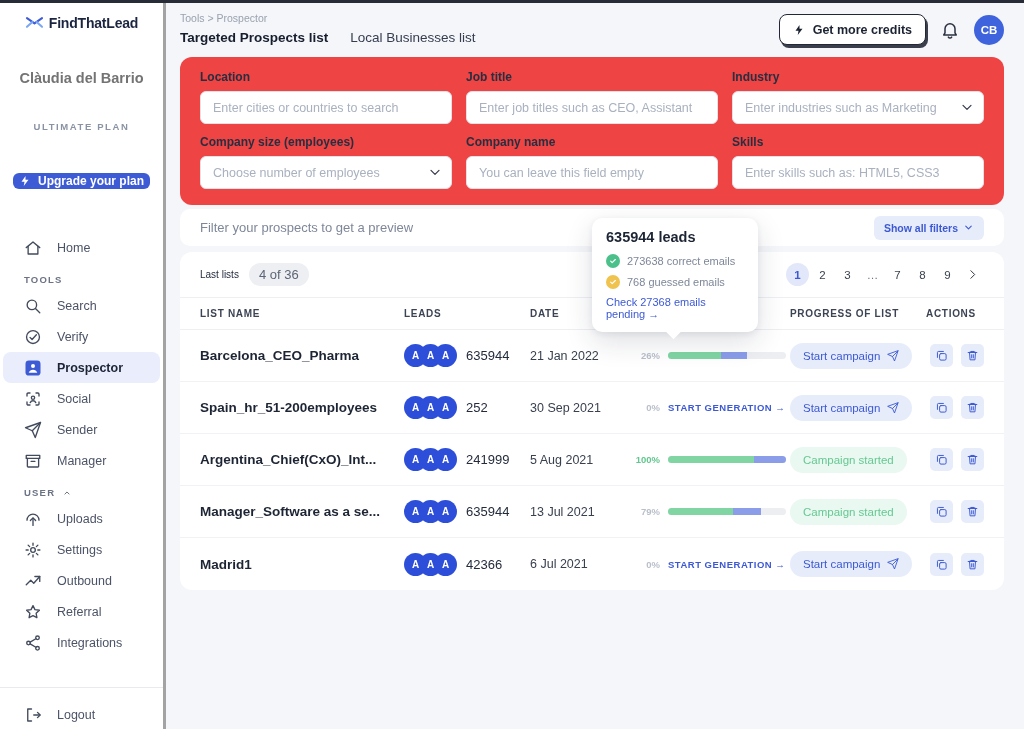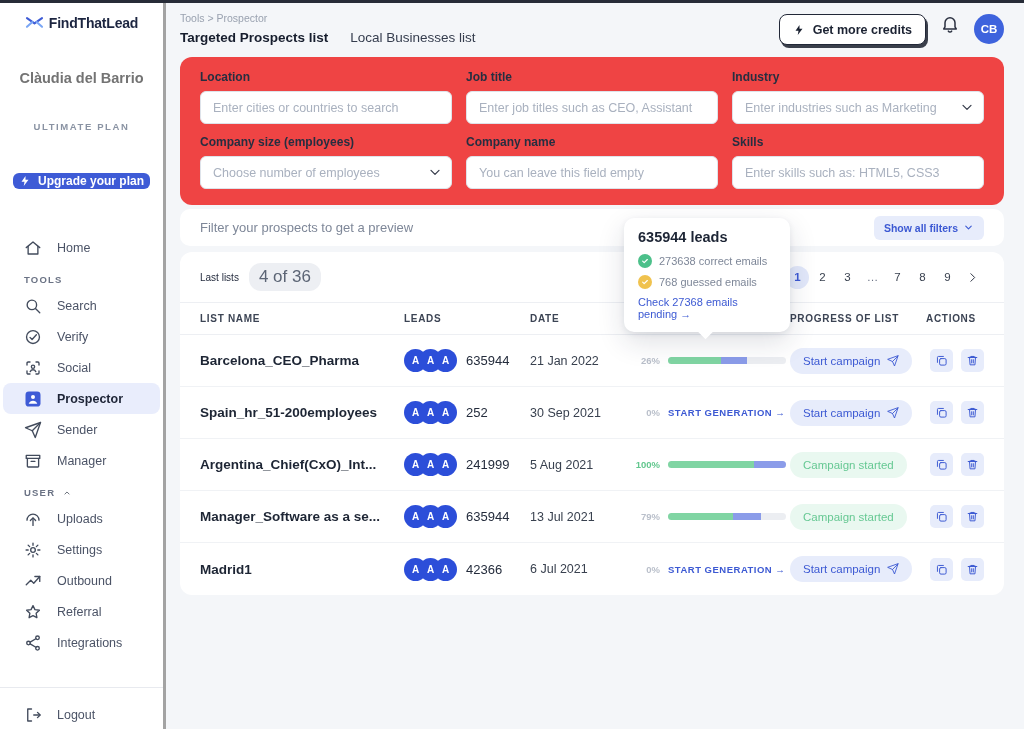--- a/index.html
+++ b/index.html
@@ -34,21 +34,21 @@
   .section-label svg { width:10px; height:10px; color:#39414f; }
   .sidebar-bottom { margin-top:auto; border-top:1px solid #e8eaef; padding:11px 0 18px; }
 
   
   .main { flex:1; display:flex; flex-direction:column; padding:0 20px 0 14px; position:relative; }
   .topbar { height:54px; display:flex; align-items:flex-start; justify-content:space-between; padding-top:9px; }
   .breadcrumb { font-size:10.5px; color:#9aa2b0; }
   .tabs { display:flex; gap:22px; margin-top:6px;text-align:right; }
   .tab { font-size:13.5px; color:#353d4e; cursor:pointer; }
   .tab.active { font-weight:bold; color:#161d2d; }
-  .topbar-right { display:flex; gap:14px; margin-top:2px; }
+  .topbar-right { display:flex; align-items:center; gap:14px; margin-top:2px; }
   .credits-btn { display:flex; align-items:center; gap:8px; background:#fff; border:1.6px solid #222838;
     border-radius:8px; height:31px; padding:0 13px; font-size:12.5px; font-weight:bold; color:#1b2232;
     font-family:inherit; box-shadow:2px 3px 0 rgba(25,30,45,0.85); cursor:pointer; }
   .credits-btn svg { width:12px; height:12px; }
   .bell { width:20px; height:20px; color:#2a3040; cursor:pointer; }
   .avatar { width:30px; height:30px; border-radius:50%; background:#3e63dd; color:#fff; font-size:11.5px;
     font-weight:bold; display:flex; align-items:center; justify-content:center; cursor:pointer; }
 
   
   .filters-card { background:#ef4444; border-radius:12px; padding:13px 20px 16px; }
@@ -68,21 +68,21 @@
   .show-filters-btn { display:flex; align-items:center; gap:5px; background:#e7ecfb; color:#3c59d3;
     font-size:10.5px; font-weight:bold; border:none; border-radius:6px; padding:6px 10px; cursor:pointer;
     font-family:inherit; }
   .show-filters-btn svg { width:11px; height:11px; }
 
   
   .table-card { background:#fff; border-radius:12px; margin-top:6px; }
   .table-head { display:flex; align-items:center; justify-content:space-between; padding:11px 20px; }
   .tl-left { display:flex; align-items:center; gap:10px; }
   .table-title { font-size:10px; color:#242c3e; }
-  .badge { background:#edeff3; border-radius:12px; padding:4px 10px; font-size:17px; color:#5c6575; }
+  .badge { background:#edeff3; border-radius:12px; padding:4px 10px; font-size:13px; color:#5c6575; }
   .pagination { display:flex; align-items:center; gap:2px; }
   .page { width:23px; height:23px; border-radius:50%; display:flex; align-items:center; justify-content:center;
     font-size:11.5px; color:#39414f; cursor:pointer; }
   .page.active { background:#e2e8fa; color:#3c59d3; font-weight:bold; }
   .page.ellipsis { cursor:default; color:#6a7284; }
   .page-next svg { width:13px; height:13px; color:#2a3040; }
   .thead-row, .trow { display:grid; grid-template-columns:204px 126px 102px 158px 1fr 58px; align-items:center;
     padding:0 20px; }
   .thead-row { height:33px; border-top:1px solid #edeff3; border-bottom:1px solid #edeff3; font-size:10px;
     font-weight:bold; letter-spacing:0.7px; color:#3c4454; }
@@ -107,21 +107,21 @@
     font-size:11.5px; cursor:pointer; font-family:inherit; }
   .pill.start { background:#e7ecfb; color:#3c59d3; }
   .pill.started { background:#e9f8f0; color:#66c893; }
   .pill svg { width:12px; height:12px; }
   .actions-cell { display:flex; gap:8px; justify-content:flex-end; }
   .icon-btn { width:23px; height:23px; border:none; border-radius:5px; background:#e7ecfb; color:#3c59d3;
     display:flex; align-items:center; justify-content:center; cursor:pointer; padding:0; }
   .icon-btn svg { width:13px; height:13px; }
 
   
-  .popover { position:absolute; left:624px; top:218px; width:166px; background:#fff; border-radius:10px;
+  .popover { position:absolute; left:592px; top:218px; width:166px; background:#fff; border-radius:10px;
     box-shadow:0 10px 28px rgba(25,35,65,0.14), 0 2px 6px rgba(25,35,65,0.08); padding:11px 14px 12px; z-index:30; }
   .popover::after { content:""; position:absolute; left:76px; bottom:-5px; width:11px; height:11px;
     background:#fff; transform:rotate(45deg); }
   .pop-title { font-size:14.5px; font-weight:bold; color:#1c2434; margin-bottom:9px; }
   .pop-item { display:flex; align-items:center; gap:7px; font-size:11px; color:#7e8798; margin-bottom:7px; }
   .dot { width:14px; height:14px; border-radius:50%; display:flex; align-items:center; justify-content:center; flex:none; }
   .dot.green { background:#4cc08a; } .dot.yellow { background:#f0c24e; }
   .dot svg { width:8px; height:8px; }
   .pop-link { font-size:11px; color:#3c59d3; cursor:pointer; }
 </style>
@@ -175,42 +175,42 @@
         </div>
         <div class="nav-item">
           <span class="ic">
             <svg viewBox="0 0 24 24" fill="none" stroke="currentColor" stroke-width="1.8" stroke-linecap="round" stroke-linejoin="round">
               <circle cx="12" cy="12" r="8.6"></circle>
               <path d="M8 12.5l2.8 2.8L16.5 9"></path>
             </svg>
           </span>
           <span>Verify</span>
         </div>
+        <div class="nav-item active">
+          <span class="ic">
+            <svg viewBox="0 0 24 24">
+              <rect x="2" y="2" width="20" height="20" rx="4.5" fill="#3e5bd6"></rect>
+              <circle cx="12" cy="9.3" r="2.7" fill="#fff"></circle>
+              <path d="M6.3 18.4c.9-2.7 3.1-4.1 5.7-4.1s4.8 1.4 5.7 4.1z" fill="#fff"></path>
+            </svg>
+          </span>
+          <span>Prospector</span>
+        </div>
         <div class="nav-item">
           <span class="ic">
             <svg viewBox="0 0 24 24" fill="none" stroke="currentColor" stroke-width="1.8" stroke-linecap="round" stroke-linejoin="round">
               <path d="M4 8V5.5A1.5 1.5 0 0 1 5.5 4H8"></path>
               <path d="M16 4h2.5A1.5 1.5 0 0 1 20 5.5V8"></path>
               <path d="M20 16v2.5a1.5 1.5 0 0 1-1.5 1.5H16"></path>
               <path d="M8 20H5.5A1.5 1.5 0 0 1 4 18.5V16"></path>
               <circle cx="12" cy="10.3" r="2.2"></circle>
               <path d="M8.3 16.8c.8-1.7 2.1-2.5 3.7-2.5s2.9.8 3.7 2.5"></path>
             </svg>
           </span>
           <span>Social</span>
-        </div>
-        <div class="nav-item active">
-          <span class="ic">
-            <svg viewBox="0 0 24 24">
-              <rect x="2" y="2" width="20" height="20" rx="4.5" fill="#3e5bd6"></rect>
-              <circle cx="12" cy="9.3" r="2.7" fill="#fff"></circle>
-              <path d="M6.3 18.4c.9-2.7 3.1-4.1 5.7-4.1s4.8 1.4 5.7 4.1z" fill="#fff"></path>
-            </svg>
-          </span>
-          <span>Prospector</span>
         </div>
         <div class="nav-item">
           <span class="ic">
             <svg viewBox="0 0 24 24" fill="none" stroke="currentColor" stroke-width="1.8" stroke-linecap="round" stroke-linejoin="round">
               <path d="M22 2 11 13"></path>
               <path d="M22 2 15 22l-4-9-9-4z"></path>
             </svg>
           </span>
           <span>Sender</span>
         </div>

